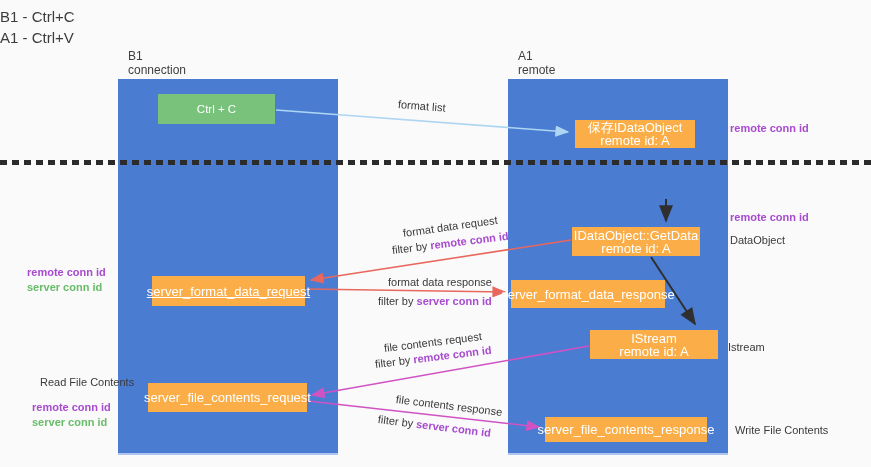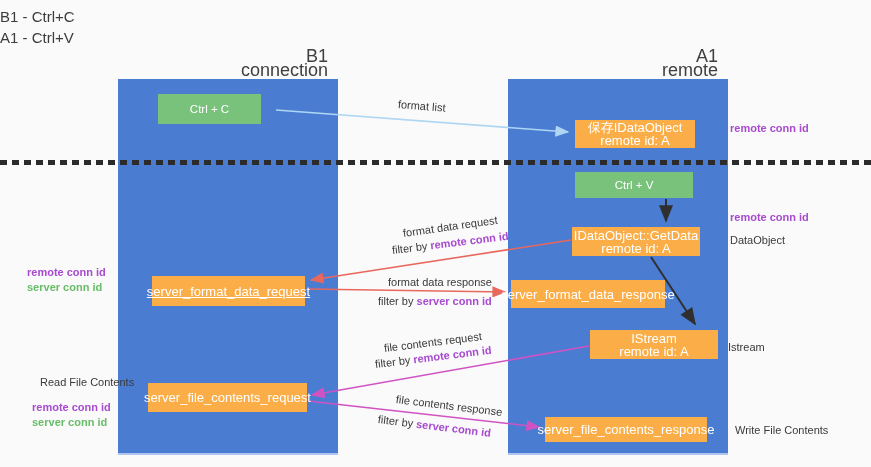--- a/index.html
+++ b/index.html
@@ -9,21 +9,21 @@
     font-family: "Liberation Sans", "DejaVu Sans", sans-serif;
   }
   #canvas { position: relative; width: 871px; height: 467px; }
 
   .title {
     position: absolute; left: 0; top: 7; width: 871px;
     text-align: left; font-size: 15px; line-height: 21px; color: #3c3c3c;
   }
   .lane-hdr {
     position: absolute; top: 49px; width: 200px;
-    text-align: right; font-size: 18px; line-height: 14px; color: #3f3f3f;
+    text-align: left; font-size: 12px; line-height: 14px; color: #3f3f3f;
   }
   .lane {
     position: absolute; top: 79px; width: 220px; height: 374px;
     background: #4a7cd2; z-index: 1;
     border-bottom: 2px solid #aec6ef;
   }
   .dashline {
     position: absolute; left: 0; top: 160px; width: 871px; height: 5px; z-index: 2;
     background: repeating-linear-gradient(90deg, #2b2b2b 0 7px, transparent 7px 12px);
   }
@@ -86,32 +86,29 @@
     </defs>
     <line x1="276" y1="110" x2="568" y2="132" stroke="#aed6f2" stroke-width="1.6" marker-end="url(#mBlue)"></line>
     <line x1="666" y1="199" x2="666" y2="221" stroke="#2f2f2f" stroke-width="2" marker-end="url(#mBlack)"></line>
     <line x1="571" y1="240" x2="311" y2="280" stroke="#e8685e" stroke-width="1.6" marker-end="url(#mRed)"></line>
     <line x1="307" y1="289" x2="505" y2="292" stroke="#e8685e" stroke-width="1.6" marker-end="url(#mRed)"></line>
     <line x1="651" y1="257" x2="695" y2="324" stroke="#2f2f2f" stroke-width="2" marker-end="url(#mBlack)"></line>
     <line x1="589" y1="346" x2="312" y2="395" stroke="#d053c3" stroke-width="1.6" marker-end="url(#mMag)"></line>
     <line x1="308" y1="401" x2="539" y2="427" stroke="#d053c3" stroke-width="1.6" marker-end="url(#mMag)"></line>
   </svg>
 
-  <div class="node node-green" style="left:158px; top:94px; width:103px; height:30px;">
+  <div class="node node-green" style="left:158px; top:94px; width:117px; height:30px;">
     <span>Ctrl + C</span>
   </div>
 
   <div class="node node-orange" style="left:575px; top:120px; width:120px; height:28px;">
     <span>保存IDataObject</span>
     <span>remote id: A</span>
   </div>
 
-  <div class="node node-green" style="left:575px; top:172px; width:118px; height:26px;">
-    <span>Ctrl + V</span>
-  </div>
 
   <div class="node node-orange" style="left:572px; top:227px; width:128px; height:29px;">
     <span>IDataObject::GetData</span>
     <span>remote id: A</span>
   </div>
 
   <div class="node node-orange" style="left:152px; top:276px; width:153px; height:30px;text-decoration:underline;">
     <span>server_format_data_request</span>
   </div>
 

